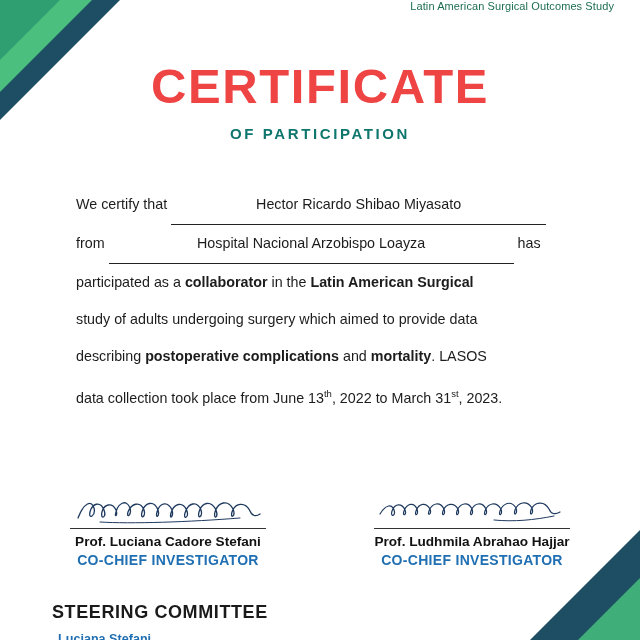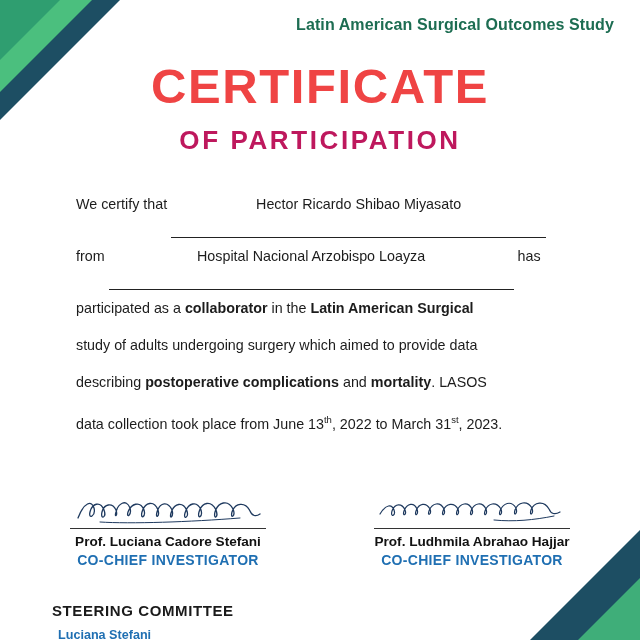--- a/index.html
+++ b/index.html
@@ -63,24 +63,24 @@
     position: absolute;
     right: 0; bottom: 0;
     width: 0; height: 0;
     border-right: 62px solid #3fae79;
     border-top: 62px solid transparent;
   }
 
   
   .study-header {
     position: absolute;
-    top: 16px;
+    top: 0;
     right: 26px;
-    font-size: 16px;
-    font-weight: bold;
+    font-size: 11px;
+    font-weight: normal;
     color: #1d6d52;
     letter-spacing: 0.1px;
   }
 
   
   .title-block {
     position: absolute;
     top: 62px;
     left: 0;
     width: 640px;
@@ -88,23 +88,23 @@
   }
   .cert-title {
     font-size: 49px;
     font-weight: bold;
     color: #ef4444;
     letter-spacing: 1.6px;
     line-height: 1;
   }
   .cert-sub {
     margin-top: 14px;
-    font-size: 26px;
-    font-weight: bold;
-    color: #be185d;
+    font-size: 15px;
+    font-weight: bold;
+    color: #0f766e;
     letter-spacing: 2.6px;
   }
 
   
   .body-block {
     position: absolute;
     top: 186px;
     left: 76px;
     width: 490px;
     color: #1c1c1c;
@@ -117,21 +117,21 @@
   }
   .line-1, .line-2 {
     text-align: left;
     white-space: nowrap;
   }
   .fill {
     display: inline-block;
     border-bottom: 1px solid #222;
     text-align: center;
     vertical-align: baseline;
-    padding-bottom: 14px;
+    padding-bottom: 1px;
   }
   .fill-name { width: 375px; }
   .fill-inst { width: 405px; }
   b { font-weight: bold; }
   sup { font-size: 9.5px; vertical-align: super; }
 
   
   .sigs {
     position: absolute;
     top: 492px;
@@ -170,21 +170,21 @@
     letter-spacing: 0.3px;
   }
 
   
   .steering {
     position: absolute;
     top: 602px;
     left: 52px;
   }
   .steering-title {
-    font-size: 15px;
+    font-size: 18px;
     font-weight: bold;
     color: #1a1a1a;
     letter-spacing: 0.6px;
   }
   .steering-names {
     margin-top: 9px;
     font-size: 12.6px;
     font-weight: bold;
     color: #1f6fb2;
     display: flex;

